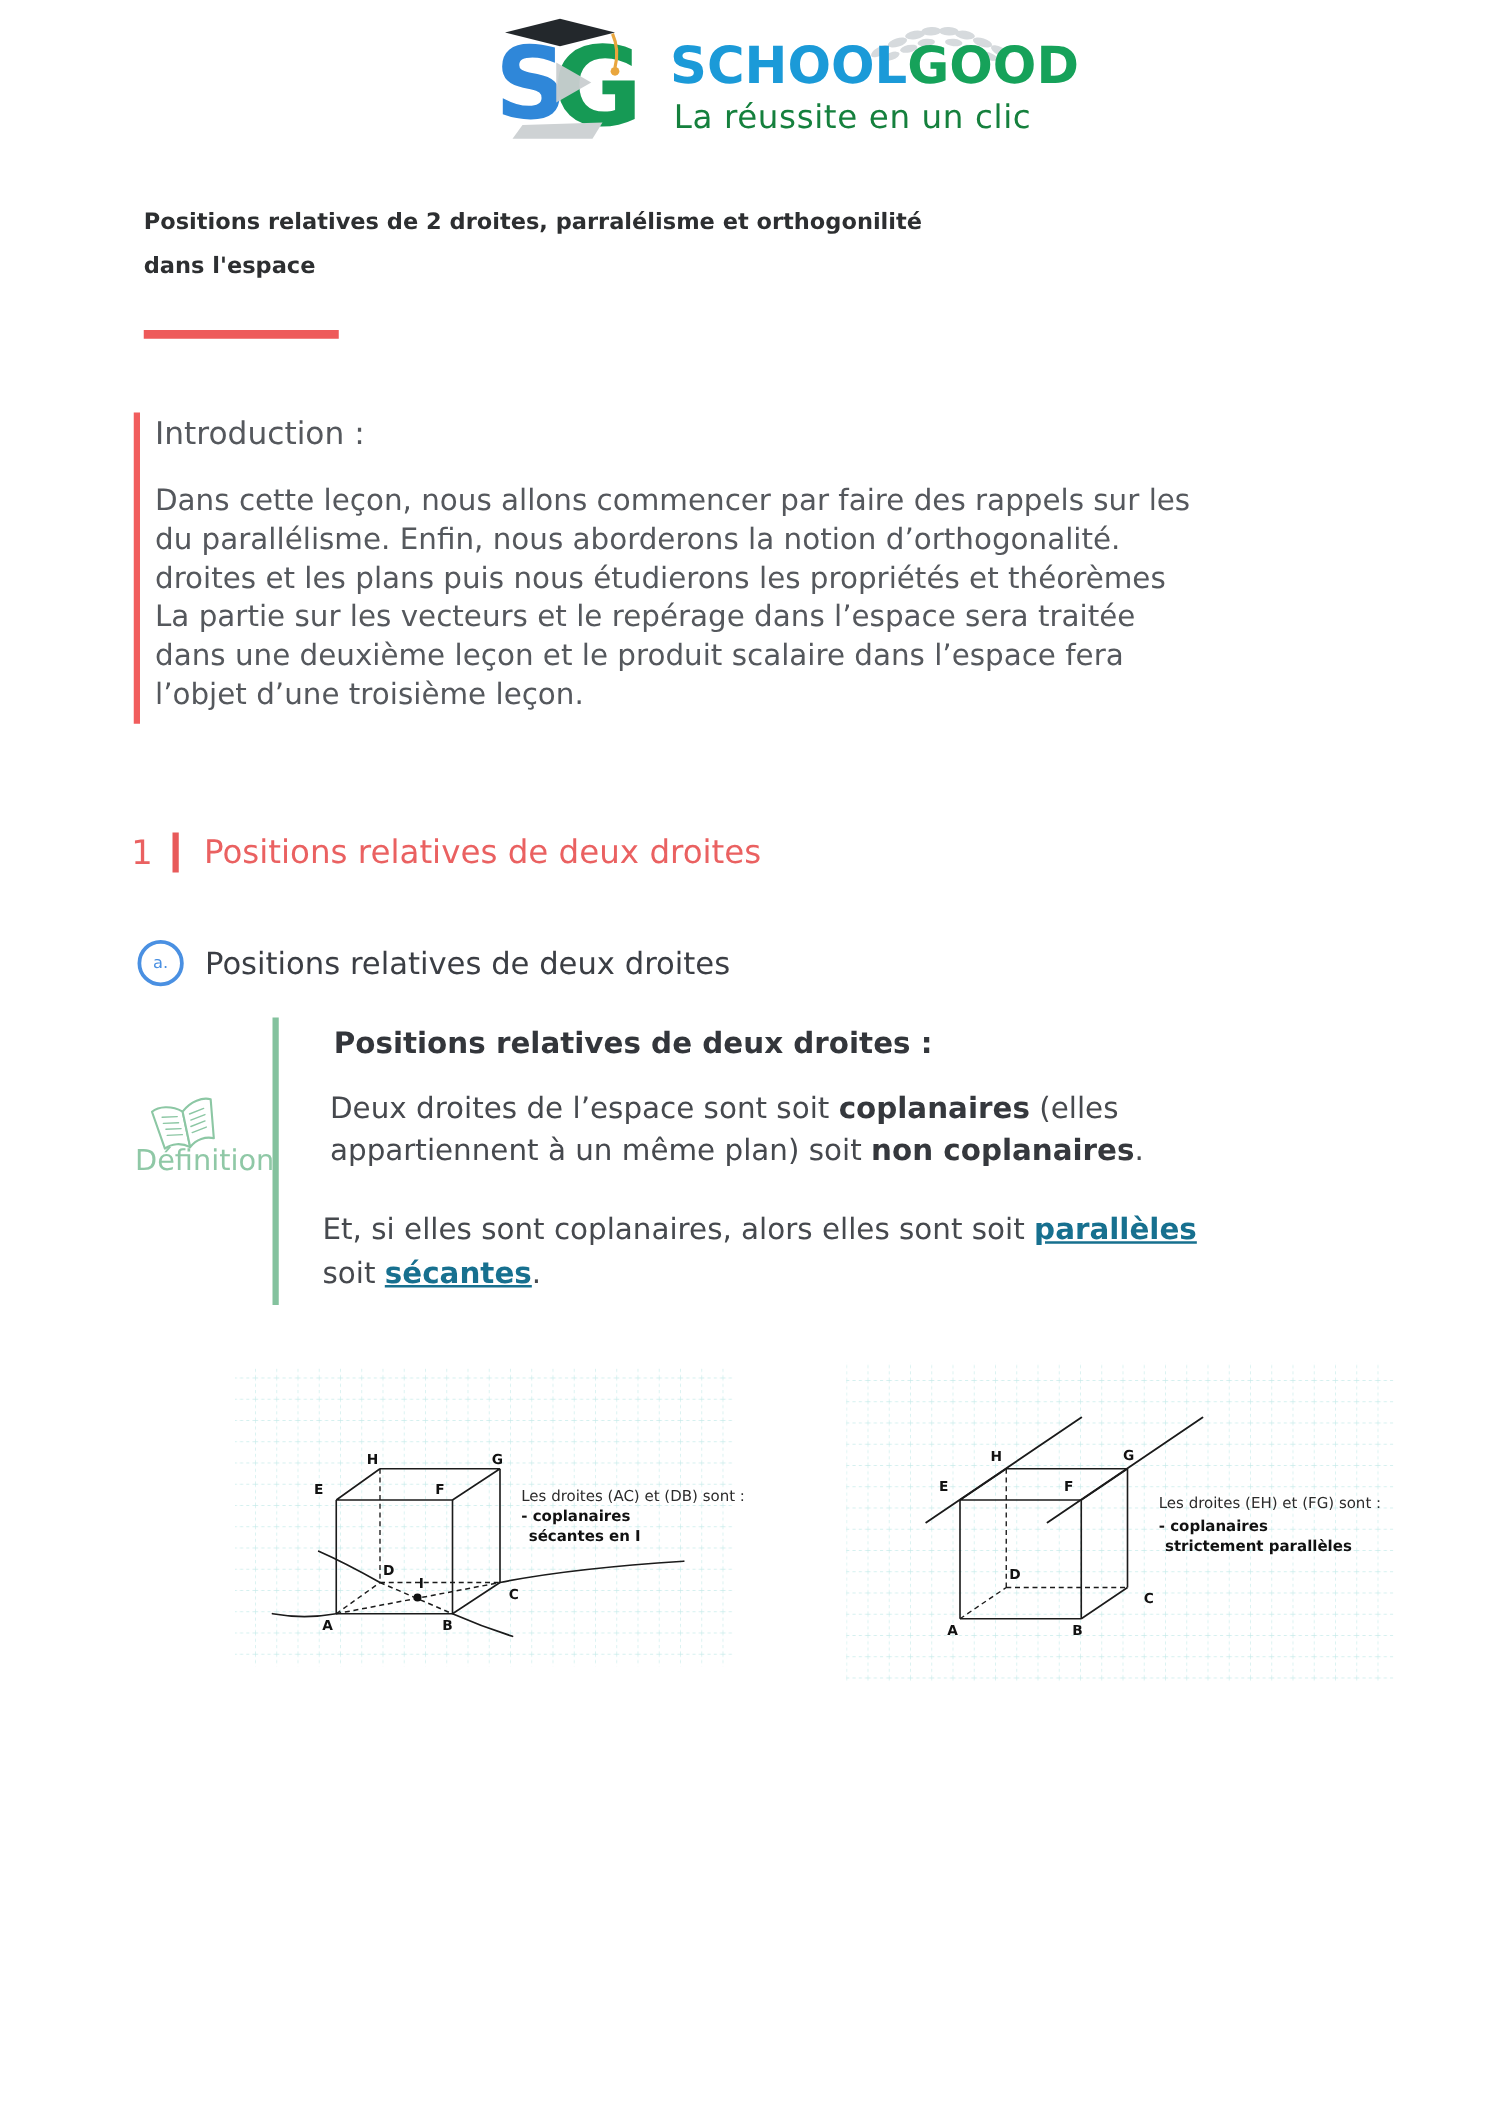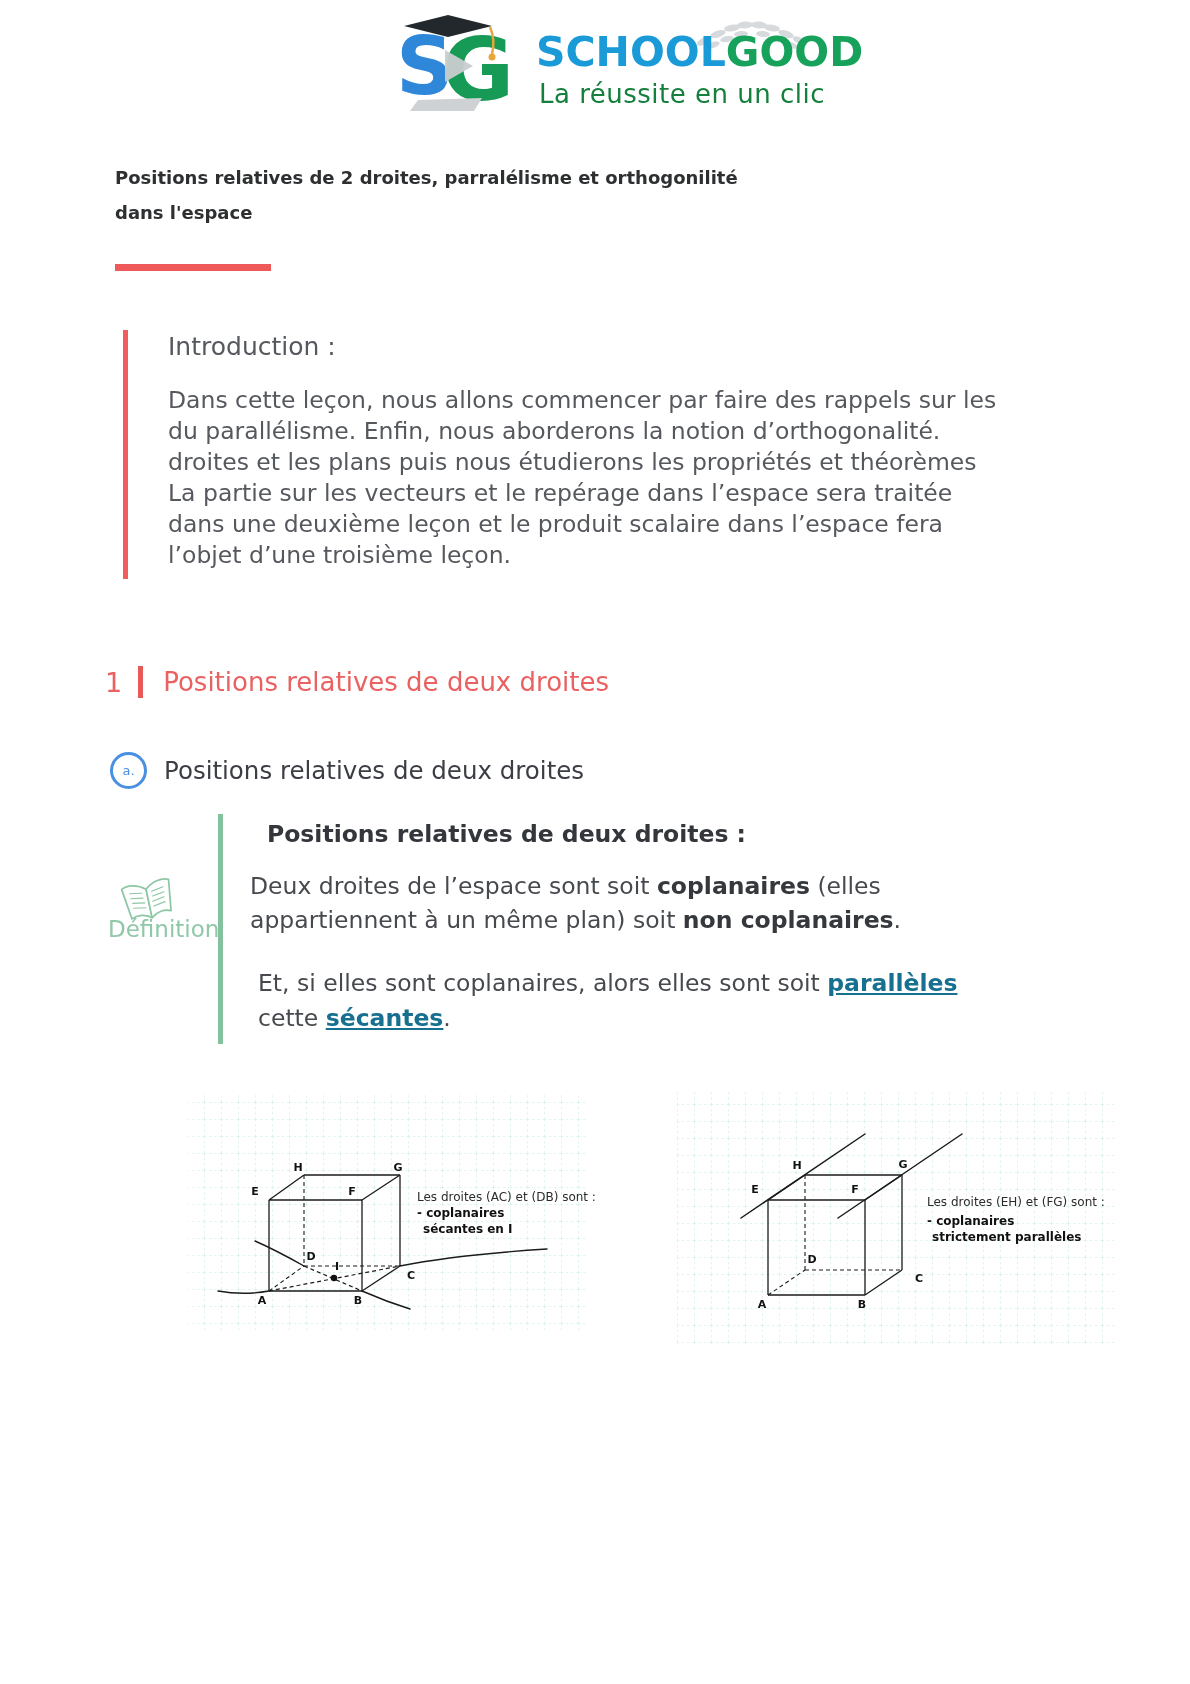--- a/index.html
+++ b/index.html
@@ -13,42 +13,42 @@
   .brand-good{color:#16a25a;margin-top:48px;}
   .brand-tagline{left:539px;top:79px;font-size:26px;color:#15803d;letter-spacing:0.5px;}
 
   
   .page-title{left:115px;top:160px;width:1000px;font-size:18px;line-height:35px;
               font-weight:bold;color:#2d2f31;}
   .title-underline{left:115px;top:264px;width:156px;height:7px;background:#ee5a5a;}
 
   
   .intro{left:107px;top:330px;width:920px;border-left:5px solid #f15d5d;
-         padding:2px 0 8px 40px;color:#55585d;margin-left:16px;}
+         padding:2px 0 8px 12px;color:#55585d;}
   .intro-heading{font-size:25px;line-height:30px;margin-bottom:23px;}
   .intro-line{font-size:23.5px;line-height:31px;}
 
   
   .section-header{left:105px;top:666px;display:flex;align-items:center;}
   .section-number{font-size:27px;color:#ea6161;}
   .section-divider{width:5px;height:32px;background:#e85a5a;margin:0 20px 0 16px;}
   .section-title{font-size:26px;color:#ea6161;}
 
   
   .subsection{left:110px;top:752px;display:flex;align-items:flex-start;}
   .subsection-circle{width:31px;height:31px;border:3px solid #4a90e2;border-radius:50%;
        display:flex;align-items:center;justify-content:center;flex:0 0 auto;}
   .subsection-marker{font-size:13px;color:#4a90e2;}
   .subsection-title{font-size:24.5px;color:#3b3e44;margin-left:17px;padding-top:4px;}
 
   
   .definition-border{left:218px;top:814px;width:4.5px;height:230px;background:#84c29e;z-index:2;}
   .definition-label{left:108px;top:916px;font-size:23px;color:#8fc8a6;z-index:1;}
   .definition-heading{left:267px;top:820px;font-size:23.5px;font-weight:bold;color:#33363b;}
-  .definition-p1{left:250px;top:869px;font-size:23.5px;line-height:34px;color:#46494e;}
+  .definition-p1{left:264px;top:869px;font-size:23.5px;line-height:34px;color:#46494e;}
   .definition-p2{left:258px;top:966px;font-size:23.5px;line-height:35px;color:#46494e;}
   .def-bold{font-weight:bold;color:#35383d;}
   .def-link{font-weight:bold;color:#17708f;text-decoration:underline;}
 
   .fig{z-index:1;}
   svg text{font-family:"DejaVu Sans", sans-serif;}
 </style>
 </head>
 <body>
 
@@ -131,21 +131,21 @@
 
   <div class="abs definition-heading">Positions relatives de deux droites :</div>
 
   <div class="abs definition-p1">
     <div><span>Deux droites de l’espace sont soit </span><span class="def-bold">coplanaires</span><span> (elles</span></div>
     <div><span>appartiennent à un même plan) soit </span><span class="def-bold">non coplanaires</span><span>.</span></div>
   </div>
 
   <div class="abs definition-p2">
     <div><span>Et, si elles sont coplanaires, alors elles sont soit </span><a class="def-link" href="#">parallèles</a></div>
-    <div><span>cette </span><a class="def-link" href="#">sécantes</a><span>.</span></div>
+    <div><span>soit </span><a class="def-link" href="#">sécantes</a><span>.</span></div>
   </div>
 
   <svg class="abs fig" style="left:170px;top:1085px" width="430" height="260" viewBox="0 0 430 260">
     <defs>
       <pattern id="grid1" width="17" height="17" patternUnits="userSpaceOnUse">
         <path d="M0 0H17M0 0V17" fill="none" stroke="#c6ebea" stroke-width="1" stroke-dasharray="2.5 2.5"></path>
       </pattern>
     </defs>
     <rect x="18" y="8" width="400" height="240" fill="url(#grid1)"></rect>
 

